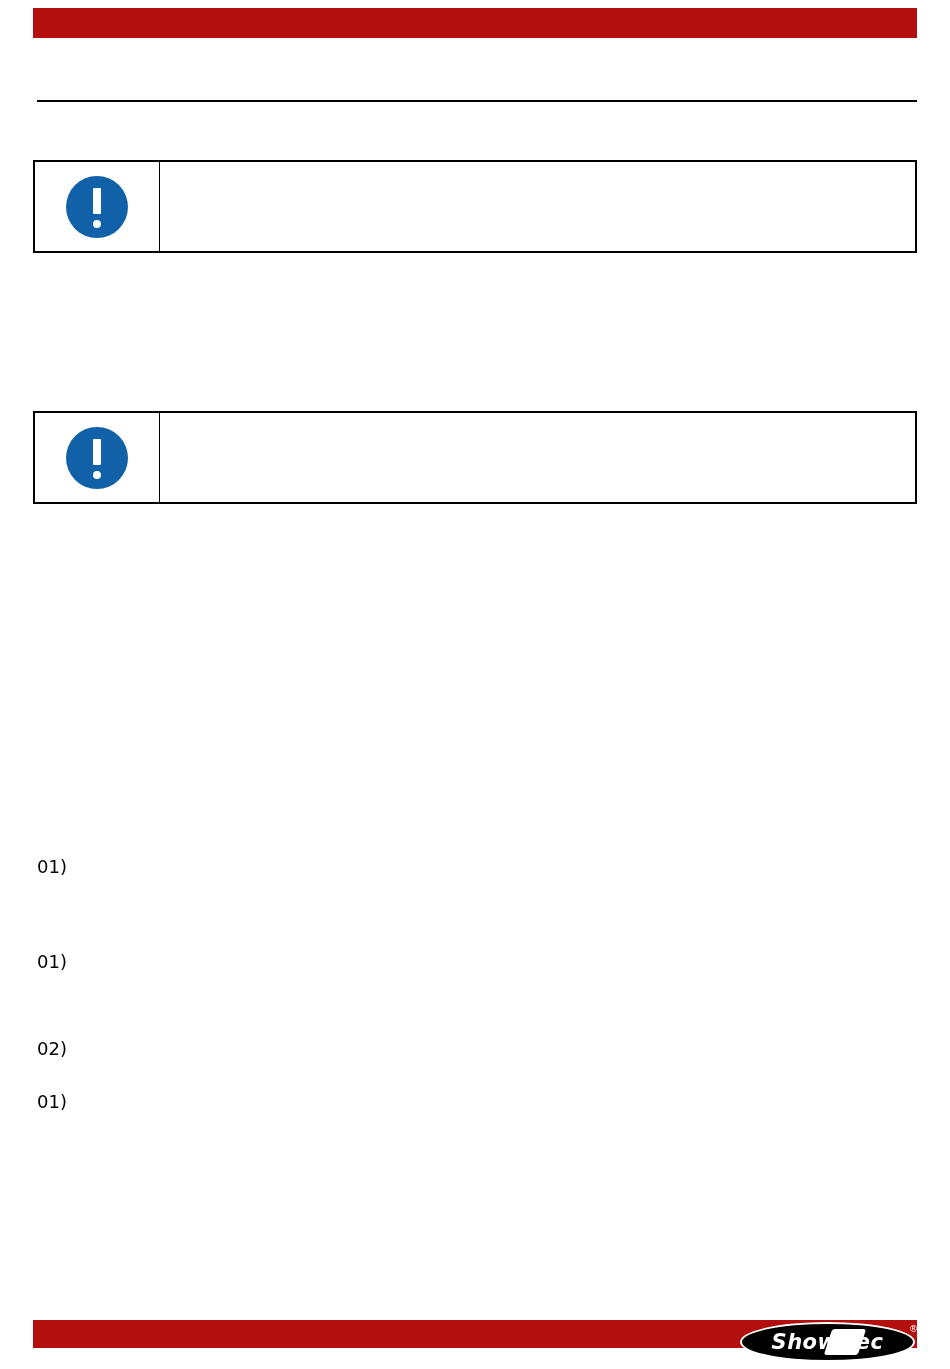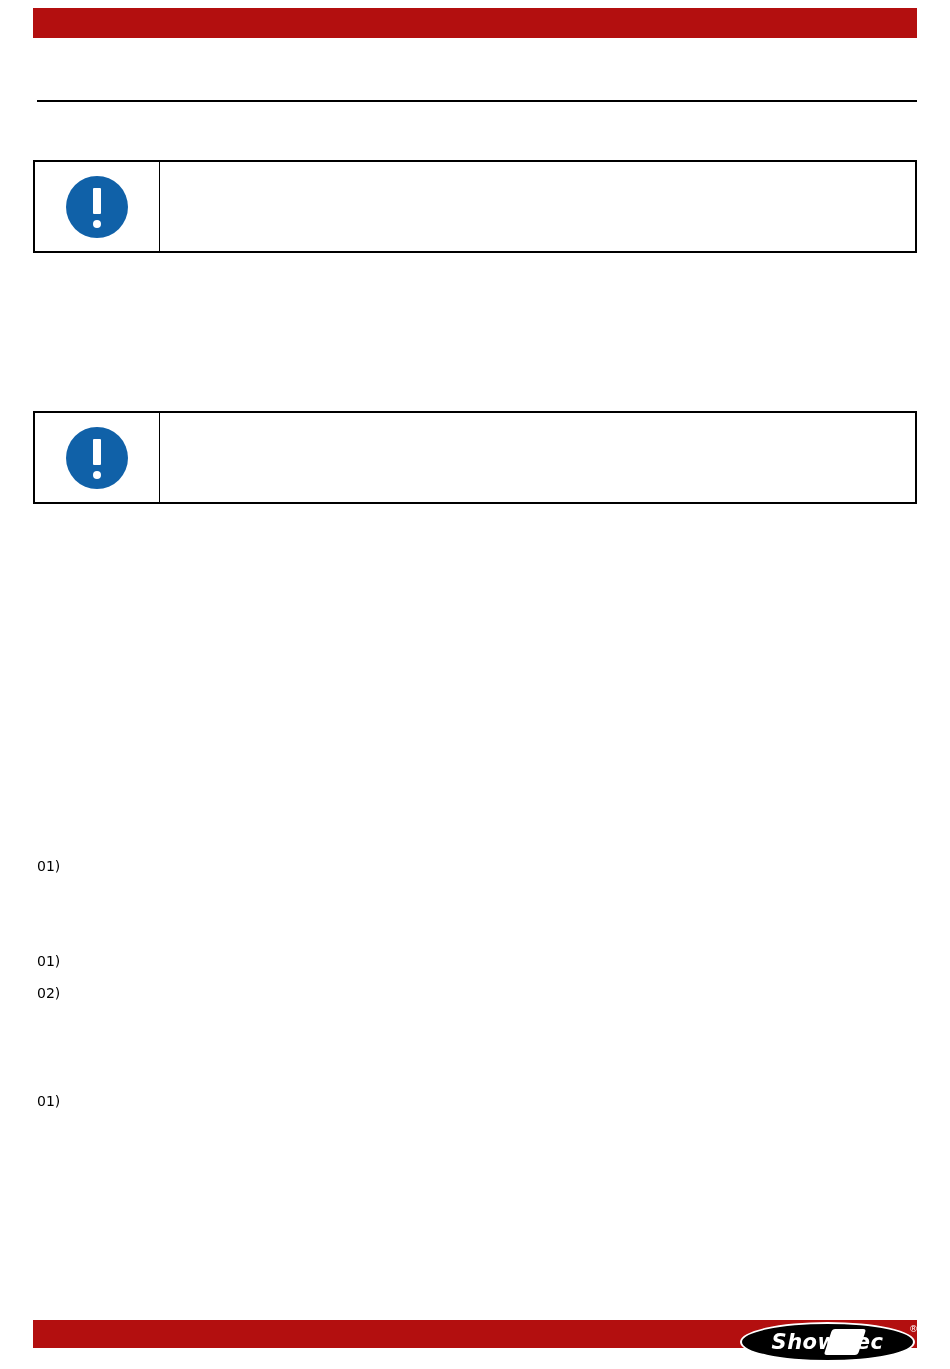--- a/index.html
+++ b/index.html
@@ -142,21 +142,21 @@
     font-weight: bold;
     line-height: 19px;
     color: #000000;
   }
 
   
   .num-item {
     position: absolute;
     left: 37px;
     width: 878px;
-    font-size: 14px;
+    font-size: 18px;
     line-height: 19px;
     color: #000000;
     text-decoration: underline;
   }
   .num-item .num {
     display: inline-block;
     width: 38px;
     color: #000000;
   }
   .num-item .num-text {
@@ -278,21 +278,21 @@
   <div class="body-block" style="top:800px;"></div>
 
   <div class="num-item" style="top:857px;">
     <span class="num">01)</span><span class="num-text"></span>
   </div>
 
   <div class="num-item" style="top:952px;">
     <span class="num">01)</span><span class="num-text"></span>
   </div>
 
-  <div class="num-item" style="top:984px;">
+  <div class="num-item" style="top:1039px;">
     <span class="num">02)</span><span class="num-text"></span>
   </div>
 
   <div class="sub-heading" style="top:1055px;"></div>
 
   <div class="num-item" style="top:1092px;">
     <span class="num">01)</span><span class="num-text"></span>
   </div>
 
   <div class="bottom-banner"></div>

